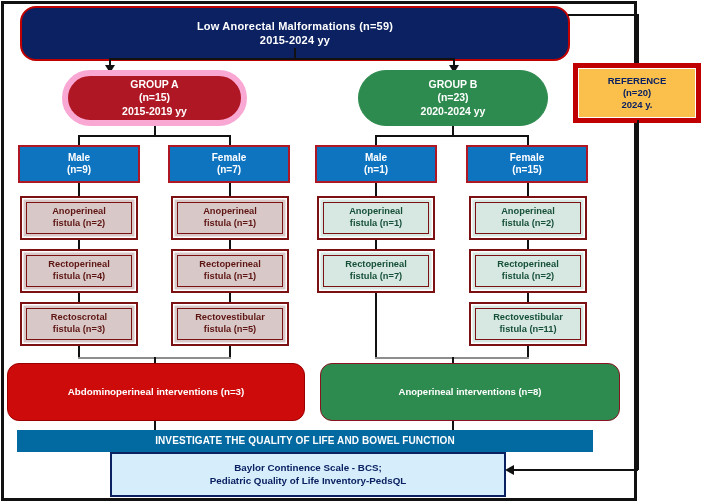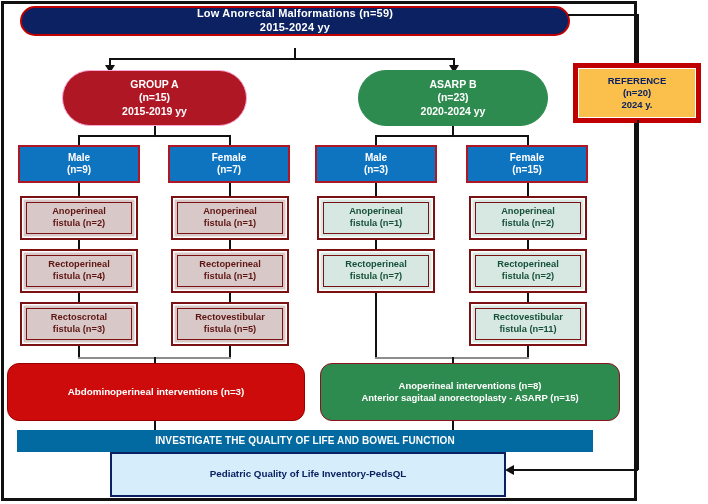--- a/index.html
+++ b/index.html
@@ -27,21 +27,21 @@
   .node span{display:block;white-space:nowrap;}
 
   
   .title-box{
     background:#0b2161;border:2px solid #c00000;border-radius:16px;
     color:#ffffff;font-size:11px;font-weight:bold;letter-spacing:.2px;
   }
 
   
   .group-a{
-    background:#b01725;border:1px solid #f9a8d4;border-radius:32px;
+    background:#b01725;border:6px solid #f9a8d4;border-radius:32px;
     color:#ffffff;font-size:10.5px;font-weight:bold;
   }
   .group-b{
     background:#2e8b4f;border:1px solid #2e8b4f;border-radius:32px;
     color:#ffffff;font-size:10.5px;font-weight:bold;
   }
 
   
   .reference{
     background:#fbc04c;border:2px solid #c00000;
@@ -109,21 +109,21 @@
   }
 </style>
 </head>
 <body>
 
 <div id="canvas">
 
   <div class="frame-top"></div>
   <div class="frame"></div>
 
-  <div class="node title-box" style="left:20px;top:6px;width:550px;height:30px;">
+  <div class="node title-box" style="left:20px;top:6px;width:550px;height:55px;">
     <span>Low Anorectal Malformations (n=59)</span>
     <span>2015-2024 yy</span>
   </div>
 
   <div class="ln h" style="left:568px;top:14px;width:71px;"></div>
   <div class="ln v" style="left:637px;top:14px;height:52px;"></div>
 
   <div class="ln v" style="left:294px;top:48px;height:12px;"></div>
   <div class="ln h" style="left:109px;top:58px;width:186px;"></div>
   <div class="ln h" style="left:294px;top:58px;width:160px;"></div>
@@ -132,21 +132,21 @@
   <div class="arrow-down" style="left:105px;top:65px;"></div>
   <div class="arrow-down" style="left:449px;top:65px;"></div>
 
   <div class="node group-a" style="left:62px;top:70px;width:185px;height:56px;">
     <span>GROUP A</span>
     <span>(n=15)</span>
     <span>2015-2019 yy</span>
   </div>
 
   <div class="node group-b" style="left:358px;top:70px;width:190px;height:56px;">
-    <span>ASARP B</span>
+    <span>GROUP B</span>
     <span>(n=23)</span>
     <span>2020-2024 yy</span>
   </div>
 
   <div class="node reference" style="left:576px;top:66px;width:122px;height:54px;">
     <span>REFERENCE</span>
     <span>(n=20)</span>
     <span>2024 y.</span>
   </div>
 
@@ -167,21 +167,21 @@
   <div class="node sex-box" style="left:18px;top:145px;width:122px;height:38px;">
     <span>Male</span>
     <span>(n=9)</span>
   </div>
   <div class="node sex-box" style="left:168px;top:145px;width:122px;height:38px;">
     <span>Female</span>
     <span>(n=7)</span>
   </div>
   <div class="node sex-box" style="left:315px;top:145px;width:122px;height:38px;">
     <span>Male</span>
-    <span>(n=3)</span>
+    <span>(n=1)</span>
   </div>
   <div class="node sex-box" style="left:466px;top:145px;width:122px;height:38px;">
     <span>Female</span>
     <span>(n=15)</span>
   </div>
 
   <div class="ln v" style="left:78px;top:183px;height:14px;"></div>
   <div class="ln v" style="left:229px;top:183px;height:14px;"></div>
   <div class="ln v" style="left:375px;top:183px;height:14px;"></div>
   <div class="ln v" style="left:527px;top:183px;height:14px;"></div>
@@ -271,27 +271,27 @@
   <div class="ln v" style="left:375px;top:293px;height:66px;"></div>
   <div class="ln v" style="left:527px;top:346px;height:13px;"></div>
   <div class="ln gray h" style="left:375px;top:357px;width:154px;"></div>
   <div class="ln v" style="left:452px;top:357px;height:10px;"></div>
 
   <div class="node interv-a" style="left:7px;top:363px;width:298px;height:58px;">
     <span>Abdominoperineal  interventions  (n=3)</span>
   </div>
   <div class="node interv-b" style="left:320px;top:363px;width:300px;height:58px;">
     <span>Anoperineal  interventions (n=8)</span>
-    <span>Anterior  sagitaal anorectoplasty - ASARP (n=15)</span>
   </div>
 
   <div class="ln v" style="left:154px;top:421px;height:10px;"></div>
   <div class="ln v" style="left:452px;top:421px;height:10px;"></div>
 
   <div class="node investigate" style="left:17px;top:430px;width:576px;height:22px;">
     <span>INVESTIGATE THE QUALITY OF LIFE AND BOWEL FUNCTION</span>
   </div>
 
   <div class="node bcs" style="left:110px;top:452px;width:396px;height:45px;">
+    <span>Baylor Continence  Scale - BCS;</span>
     <span>Pediatric Quality of Life Inventory-PedsQL</span>
   </div>
 
 </div>
 
 </body></html>

